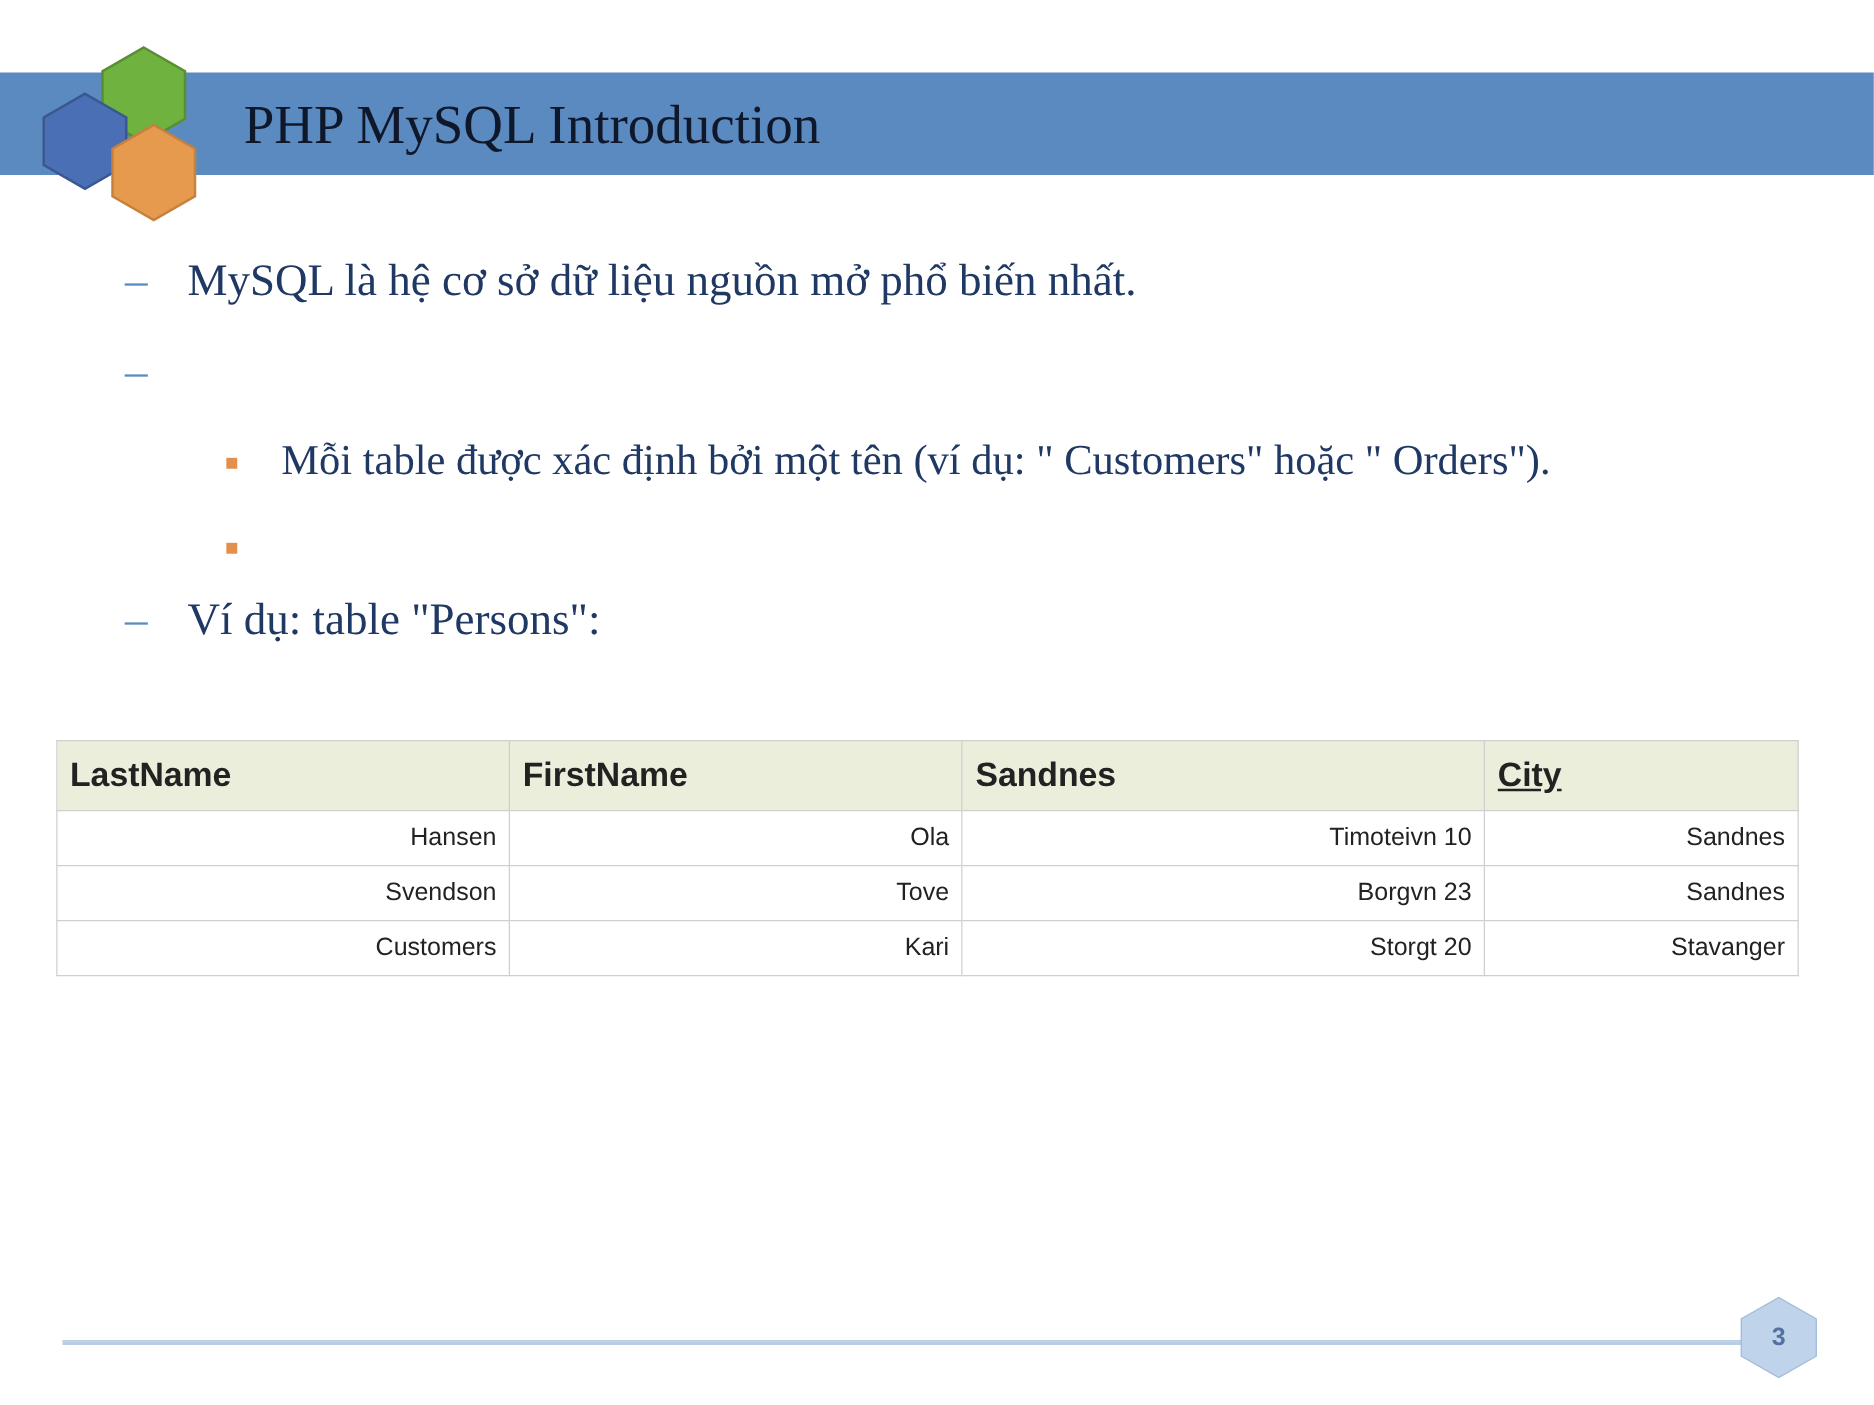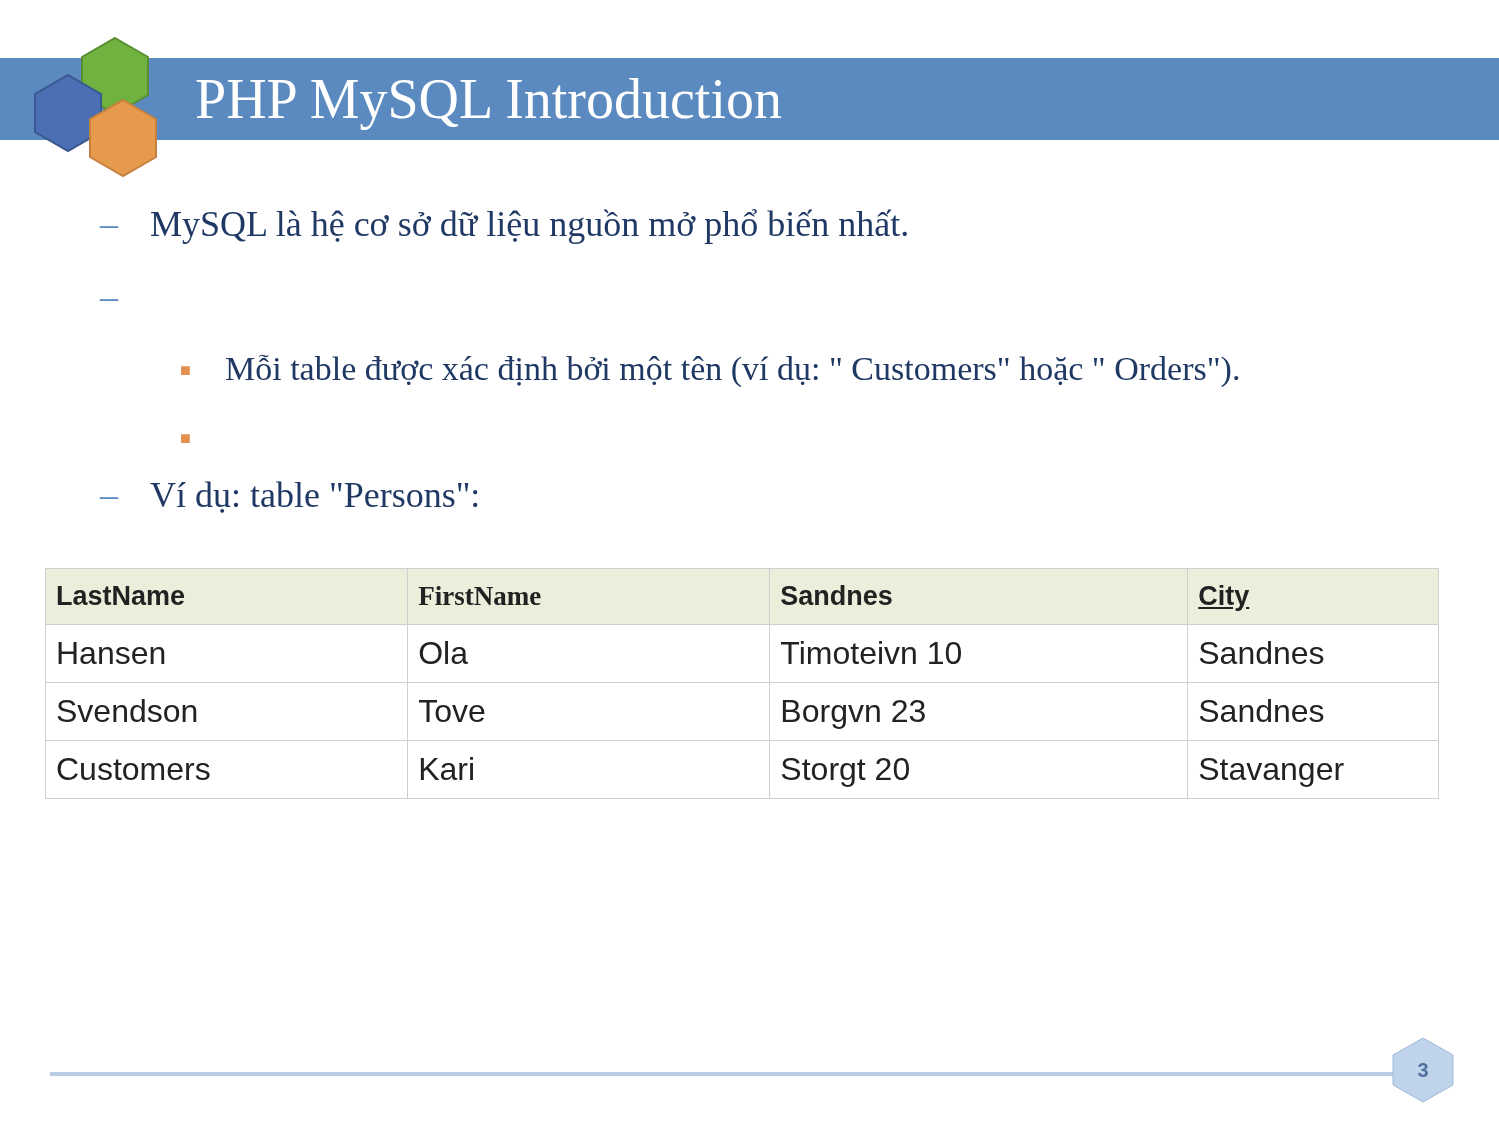--- a/index.html
+++ b/index.html
@@ -16,22 +16,22 @@
     left: 0;
     right: 0;
     top: 58px;
     height: 82px;
     background: #5a8ac0;
     display: flex;
     align-items: center;
     padding-left: 195px;
   }
   .header-title {
-    color: #ffffff;
-    font-size: 56px;
+    color: #0f172a;
+    font-size: 44px;
     font-weight: 400;
   }
   .hex-logo {
     position: absolute;
     left: 20px;
     top: 30px;
     width: 160px;
     height: 160px;
   }
   .content {
@@ -66,41 +66,42 @@
     padding-left: 80px;
   }
   .square {
     color: #e3904f;
     font-size: 18px;
     width: 45px;
     flex-shrink: 0;
     padding-top: 13px;
   }
   .data-table {
-    margin-top: 48px;
+    margin-top: 72px;
     width: calc(100% + 55px);
     margin-left: -55px;
     border-collapse: collapse;
     font-family: Verdana, Geneva, sans-serif;
   }
   .data-table th {
     background: #ebeedb;
     text-align: left;
     font-weight: 700;
     font-size: 27px;
     color: #222;
     padding: 12px 10px;
     border: 1px solid #cfcfcf;
   }
   .data-table td {
-    font-size: 32px;
+    font-size: 20px;
     color: #222;
     padding: 10px 10px;
     border: 1px solid #cfcfcf;
     background: #ffffff;
+    text-align: right;
   }
   .footer-line {
     position: absolute;
     left: 50px;
     right: 50px;
     bottom: 48px;
     height: 3px;
     border-bottom: 3px solid #b8cde4;
     border-top: 1px solid #b8cde4;
   }
@@ -119,21 +120,21 @@
     height: 72px;
     display: flex;
     align-items: center;
     justify-content: center;
     font-family: Arial, sans-serif;
     font-size: 20px;
     font-weight: 700;
     color: #5372a0;
   }
   .col-lastname { width: 26%; }
-  .col-firstname { width: 26%; font-family: Liberation Serif, serif; }
+  .col-firstname { width: 26%; }
   .col-address  { width: 30%; }
   .col-city     { width: 18%; text-decoration: underline; }
 </style>
 </head>
 <body>
 
 <div class="header-bar">
   <span class="header-title">PHP MySQL Introduction</span>
 </div>
 

